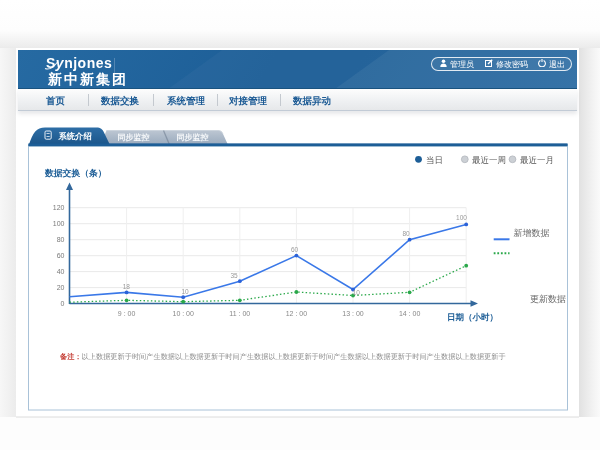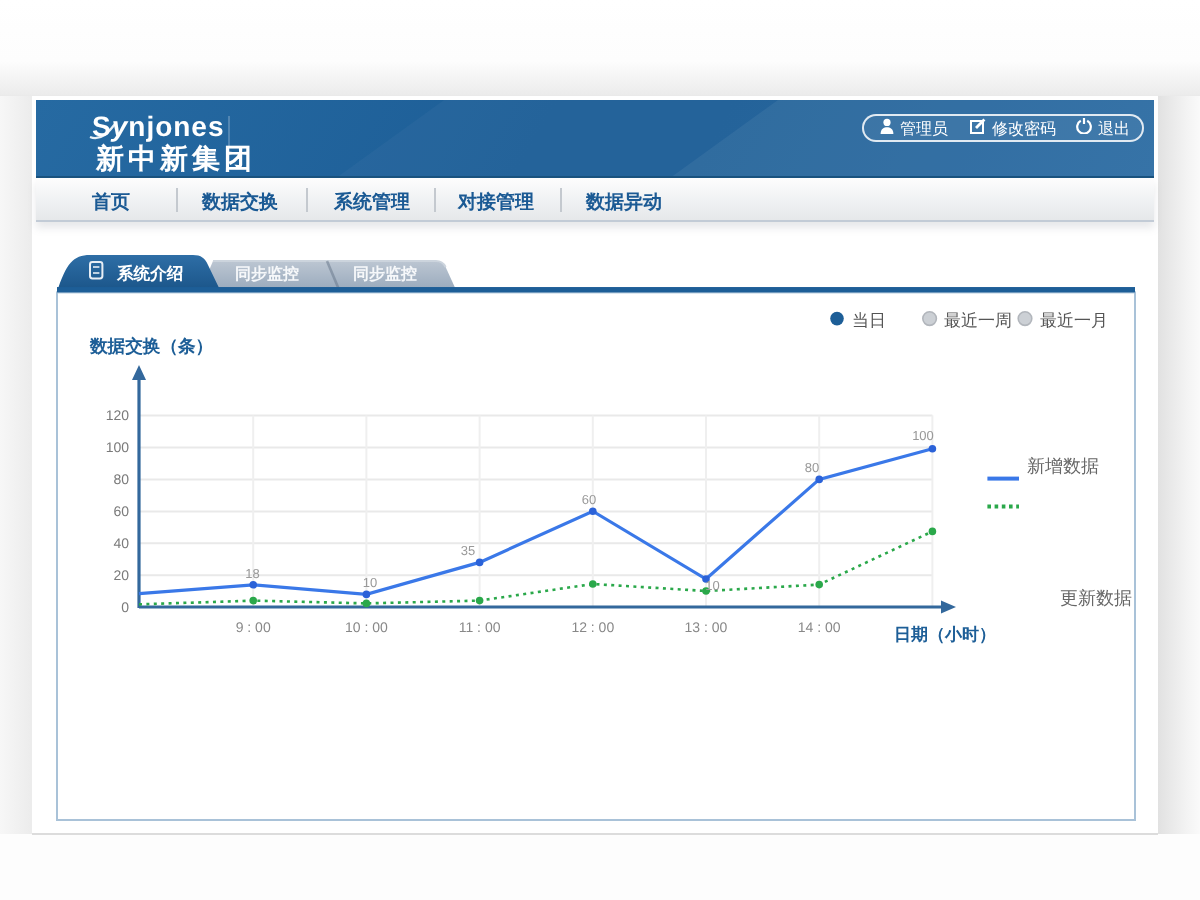--- a/index.html
+++ b/index.html
@@ -212,13 +212,14 @@
 
     <line x1="16" y1="417" x2="579" y2="417" stroke="#dcdcdc" stroke-width="1"></line>
   </svg>
 
   <div class="lg" style="left:513.5px; top:227px;">新增数据</div>
   <div class="lg" style="left:530px; top:248.5px;margin-top:44px;">更新数据</div>
   <div class="radlab" style="left:426px;">当日</div>
   <div class="radlab" style="left:472px;">最近一周</div>
   <div class="radlab" style="left:520px;">最近一月</div>
   <div id="ytitle" class="abs">数据交换（条）</div>
+  <div id="note" class="abs"><b>备注：</b>以上数据更新于时间产生数据以上数据更新于时间产生数据以上数据更新于时间产生数据以上数据更新于时间产生数据以上数据更新于</div>
 </div>
 
 </body></html>

